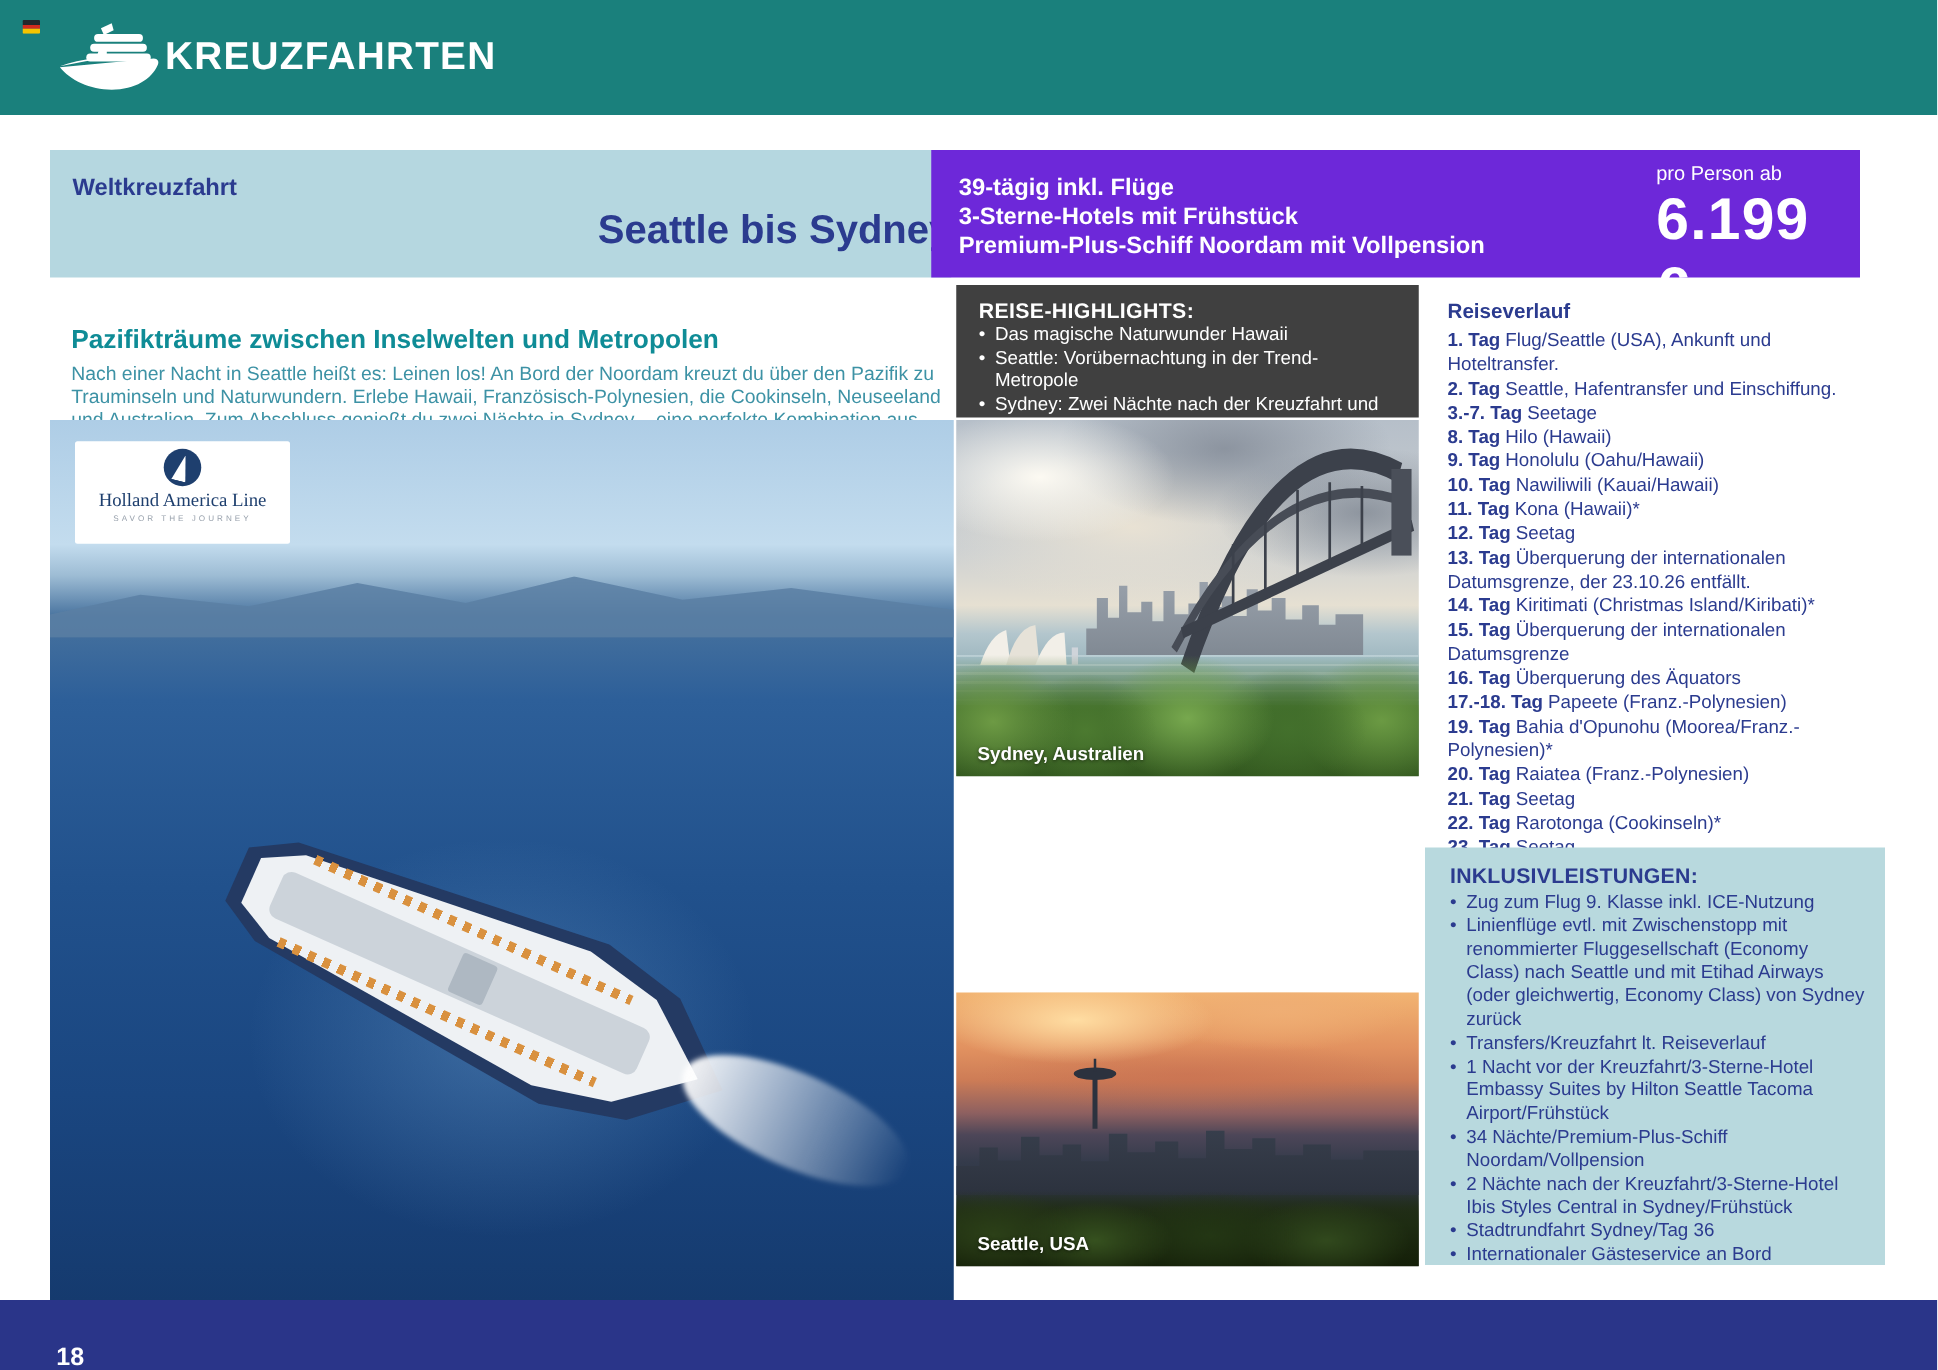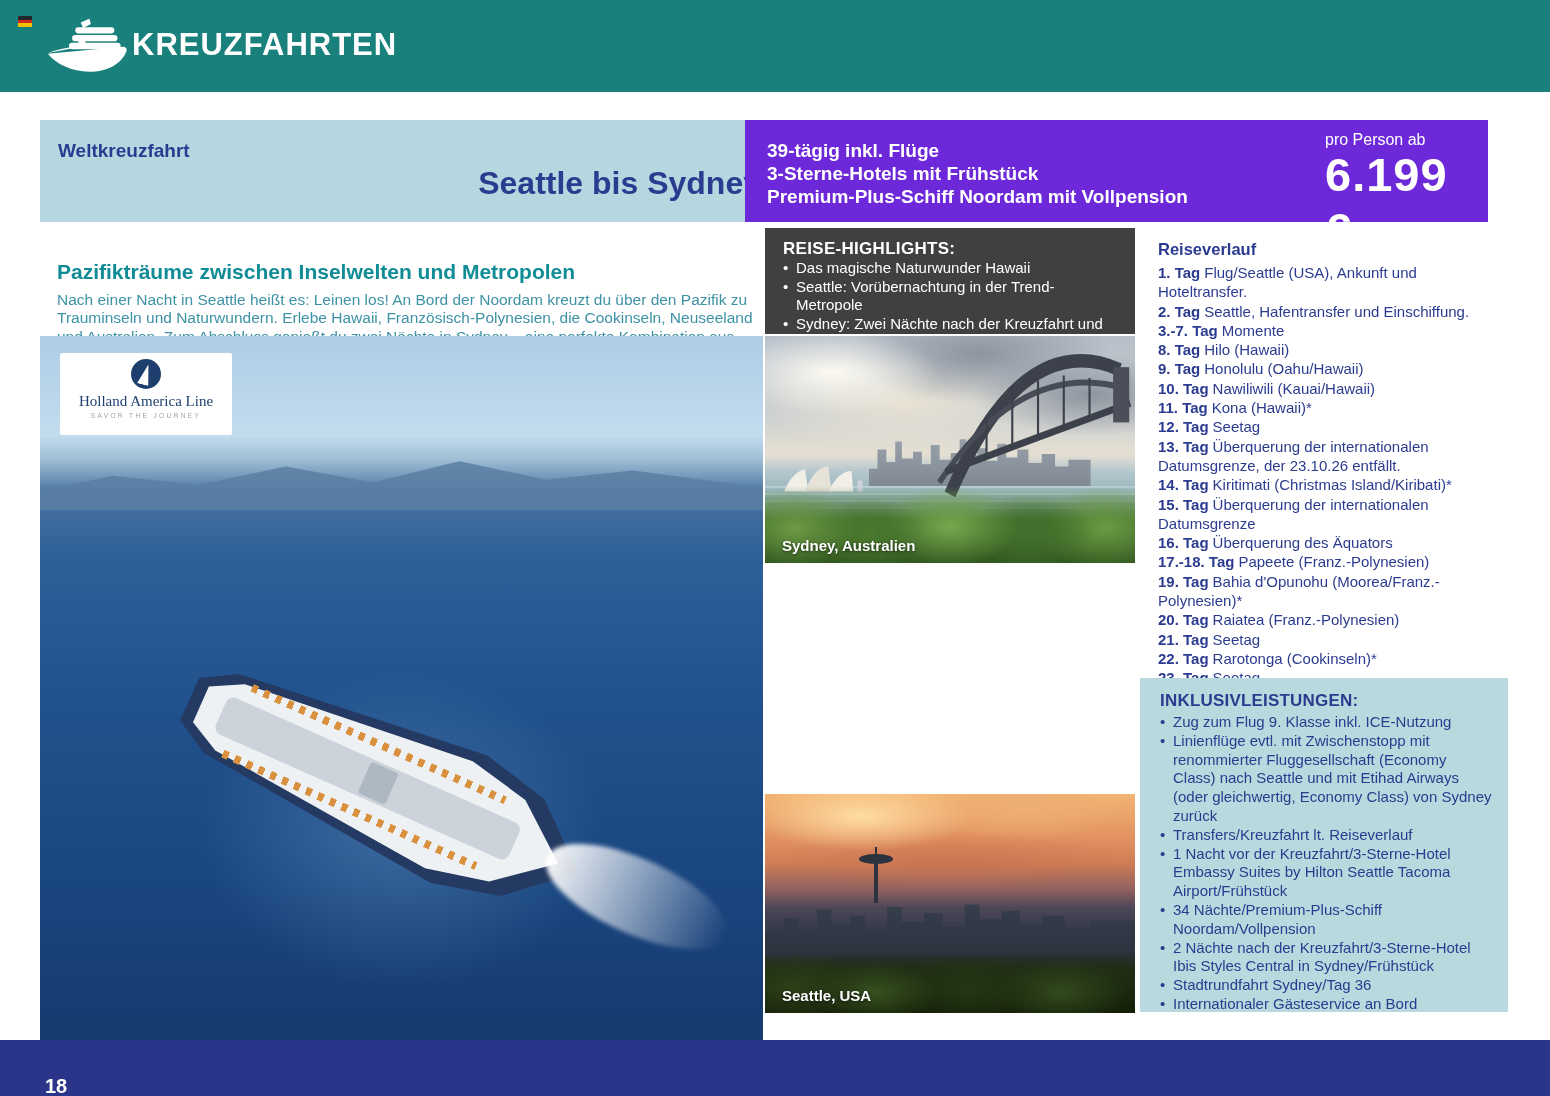--- a/index.html
+++ b/index.html
@@ -71,21 +71,21 @@
     border-radius:50%;filter:blur(2px);}
   .hal-logo{position:absolute;left:20px;top:17px;width:172px;height:82px;background:#ffffff;
     border-radius:2px;display:flex;flex-direction:column;align-items:center;padding-top:6px;}
   .hal-emblem{width:30px;height:30px;border-radius:50%;background:#1e3f6e;position:relative;overflow:hidden;}
   .hal-emblem::after{content:"";position:absolute;left:22%;top:18%;width:48%;height:70%;background:#ffffff;
     clip-path:polygon(10% 100%,55% 0,90% 100%);transform:rotate(14deg);}
   .hal-name{font-family:"Liberation Serif",serif;color:#1e3f6e;font-size:15px;margin-top:4px;white-space:nowrap;}
   .hal-tagline{color:#98a1ac;font-size:6.5px;letter-spacing:2.4px;margin-top:2px;}
 
   
-  .photo-sydney{position:absolute;left:765px;top:336px;width:370px;height:227px;overflow:hidden;
+  .photo-sydney{position:absolute;left:765px;top:336px;width:370px;height:285px;overflow:hidden;
     background:
       radial-gradient(42% 26% at 18% 16%,rgba(255,252,244,.95),transparent 70%),
       radial-gradient(50% 30% at 58% 8%,rgba(132,140,152,.85),transparent 72%),
       radial-gradient(46% 26% at 88% 26%,rgba(118,126,138,.7),transparent 70%),
       radial-gradient(60% 30% at 38% 30%,rgba(236,228,212,.9),transparent 72%),
       linear-gradient(180deg,#b6bfc9 0%,#ccd0d2 36%,#e6e0d2 52%,#b3c6cd 60%,#a2bac2 66%,#8aa87a 76%,#527544 100%);}
   .syd-skyline{position:absolute;left:28%;top:44%;width:60%;height:25%;
     background:linear-gradient(180deg,#9aa2ac,#7d8690);
     clip-path:polygon(0 100%,0 58%,4% 58%,4% 24%,8% 24%,8% 46%,12% 46%,12% 10%,15% 10%,15% 40%,20% 40%,20% 28%,24% 28%,24% 50%,28% 50%,28% 16%,32% 16%,32% 42%,37% 42%,37% 30%,41% 30%,41% 6%,44% 6%,44% 34%,49% 34%,49% 22%,53% 22%,53% 44%,58% 44%,58% 14%,62% 14%,62% 38%,67% 38%,67% 24%,72% 24%,72% 48%,78% 48%,78% 32%,84% 32%,84% 54%,90% 54%,90% 42%,100% 42%,100% 100%);}
   .syd-water{position:absolute;left:0;top:66%;width:100%;height:14%;background:#a4bfc8;
@@ -272,21 +272,21 @@
   </figure>
 
   <aside class="itinerary">
     <h3>Reiseverlauf</h3>
     <div>
 
         <div class="it-item"><b>1. Tag</b><span>Flug/Seattle (USA), Ankunft und Hoteltransfer.</span></div>
 
         <div class="it-item"><b>2. Tag</b><span>Seattle, Hafentransfer und Einschiffung.</span></div>
 
-        <div class="it-item"><b>3.-7. Tag</b><span>Momente</span></div>
+        <div class="it-item"><b>3.-7. Tag</b><span>Seetage</span></div>
 
         <div class="it-item"><b>8. Tag</b><span>Hilo (Hawaii)</span></div>
 
         <div class="it-item"><b>9. Tag</b><span>Honolulu (Oahu/Hawaii)</span></div>
 
         <div class="it-item"><b>10. Tag</b><span>Nawiliwili (Kauai/Hawaii)</span></div>
 
         <div class="it-item"><b>11. Tag</b><span>Kona (Hawaii)*</span></div>
 
         <div class="it-item"><b>12. Tag</b><span>Seetag</span></div>

